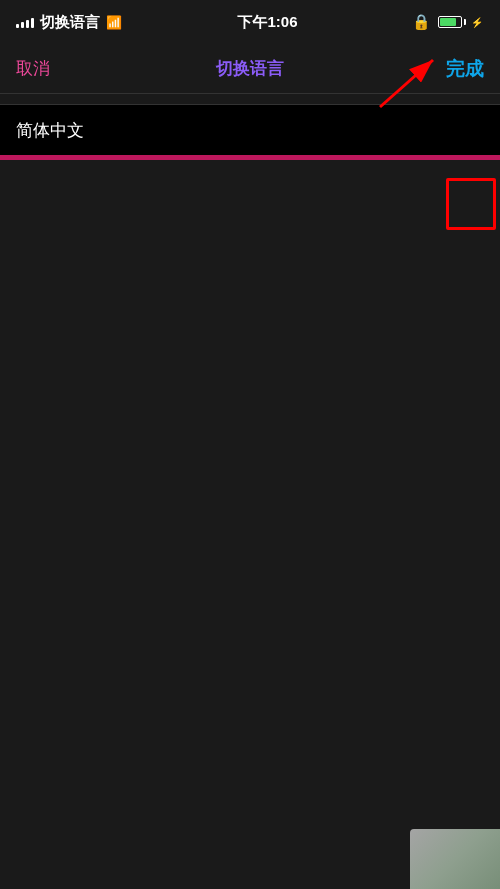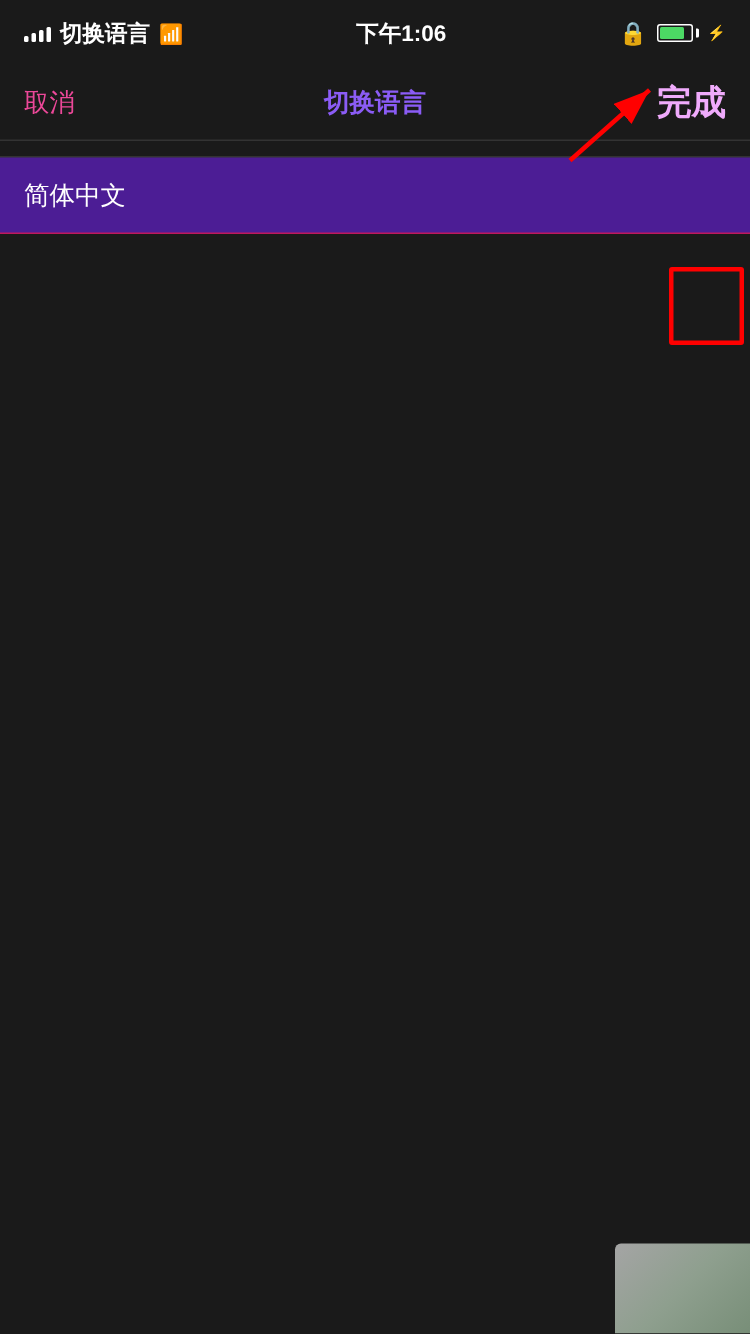--- a/index.html
+++ b/index.html
@@ -125,32 +125,32 @@
     .nav-title {
       position: absolute;
       left: 50%;
       transform: translateX(-50%);
       color: #8b5cf6;
       font-size: 17px;
       font-weight: 600;
     }
 
     .nav-done {
-      color: #f0abfc;
-      font-size: 23px;
+      color: #0ea5e9;
+      font-size: 19px;
       font-weight: 600;
       cursor: pointer;
     }
 
     
     .list-container {
       margin-top: 10px;
-      background: #4c1d95;
+      background: #000000;
       border-top: 1px solid #333;
-      border-bottom: 1px solid #be185d;
+      border-bottom: 5px solid #be185d;
     }
 
     .list-item {
       display: flex;
       align-items: center;
       justify-content: space-between;
       padding: 0 16px;
       height: 50px;
       border-bottom: 1px solid #333;
       position: relative;

